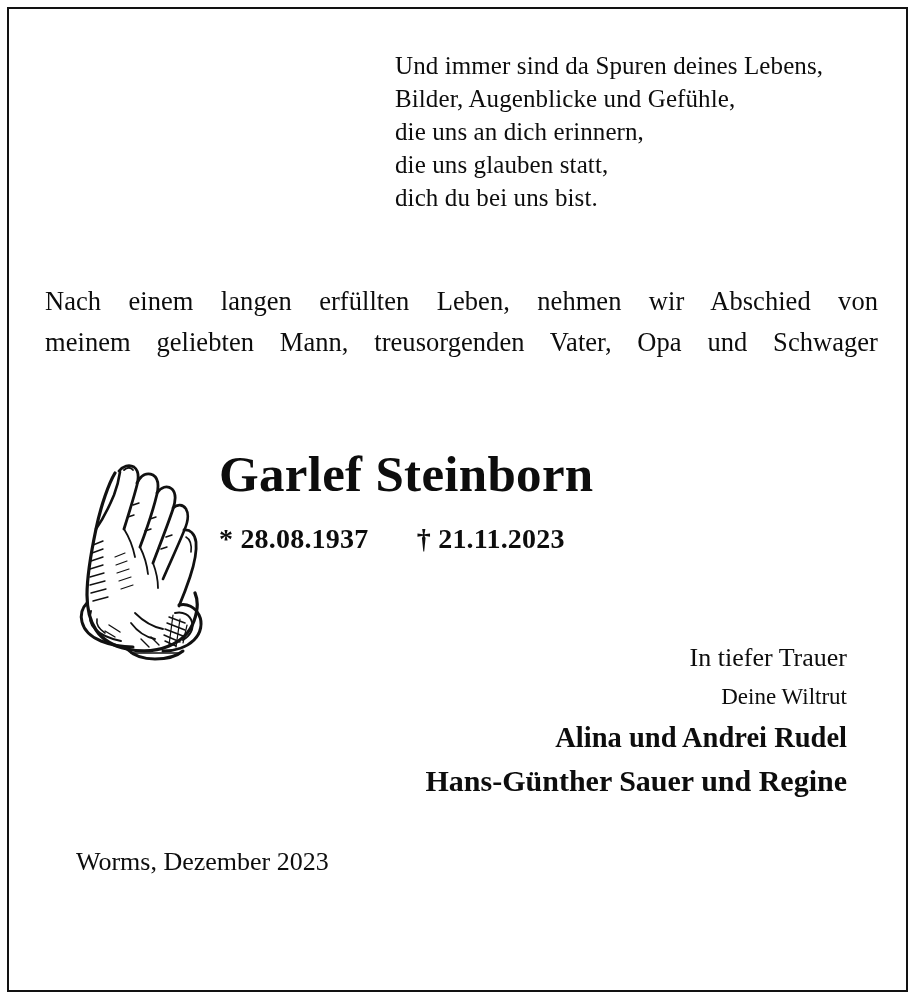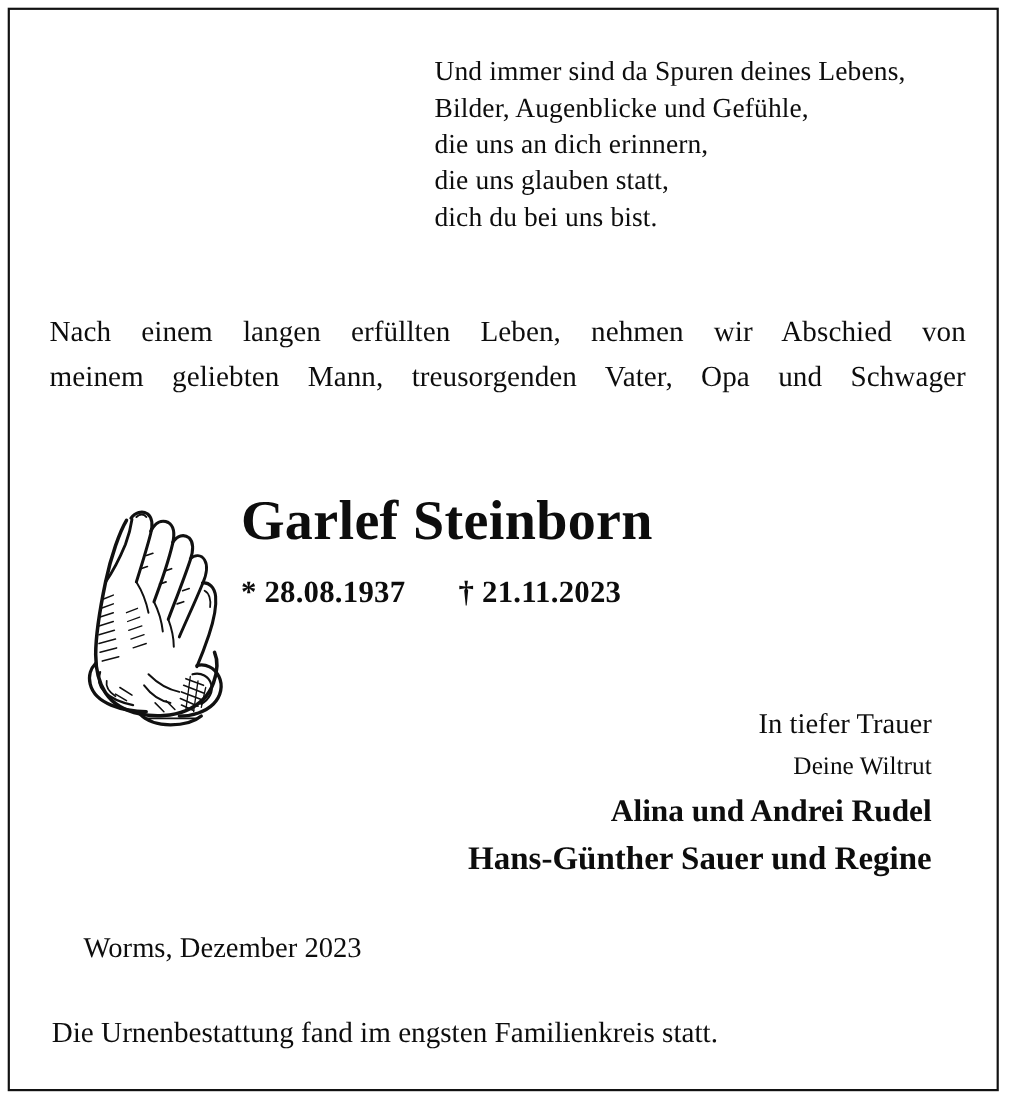--- a/index.html
+++ b/index.html
@@ -272,16 +272,15 @@
     </div>
 
     <div class="mourners">
       <span class="mourner-line m0">In tiefer Trauer</span>
       <span class="mourner-line m1">Deine Wiltrut</span>
       <span class="mourner-line m2">Alina und Andrei Rudel</span>
       <span class="mourner-line m3">Hans-Günther Sauer und Regine</span>
     </div>
 
     <div class="place-date">Worms, Dezember 2023</div>
-    <div class="burial-note">Die Urnenbestattung fand im engsten Familienkreis statt.</div>
 
   </div>
 </div>
 
 </body></html>

